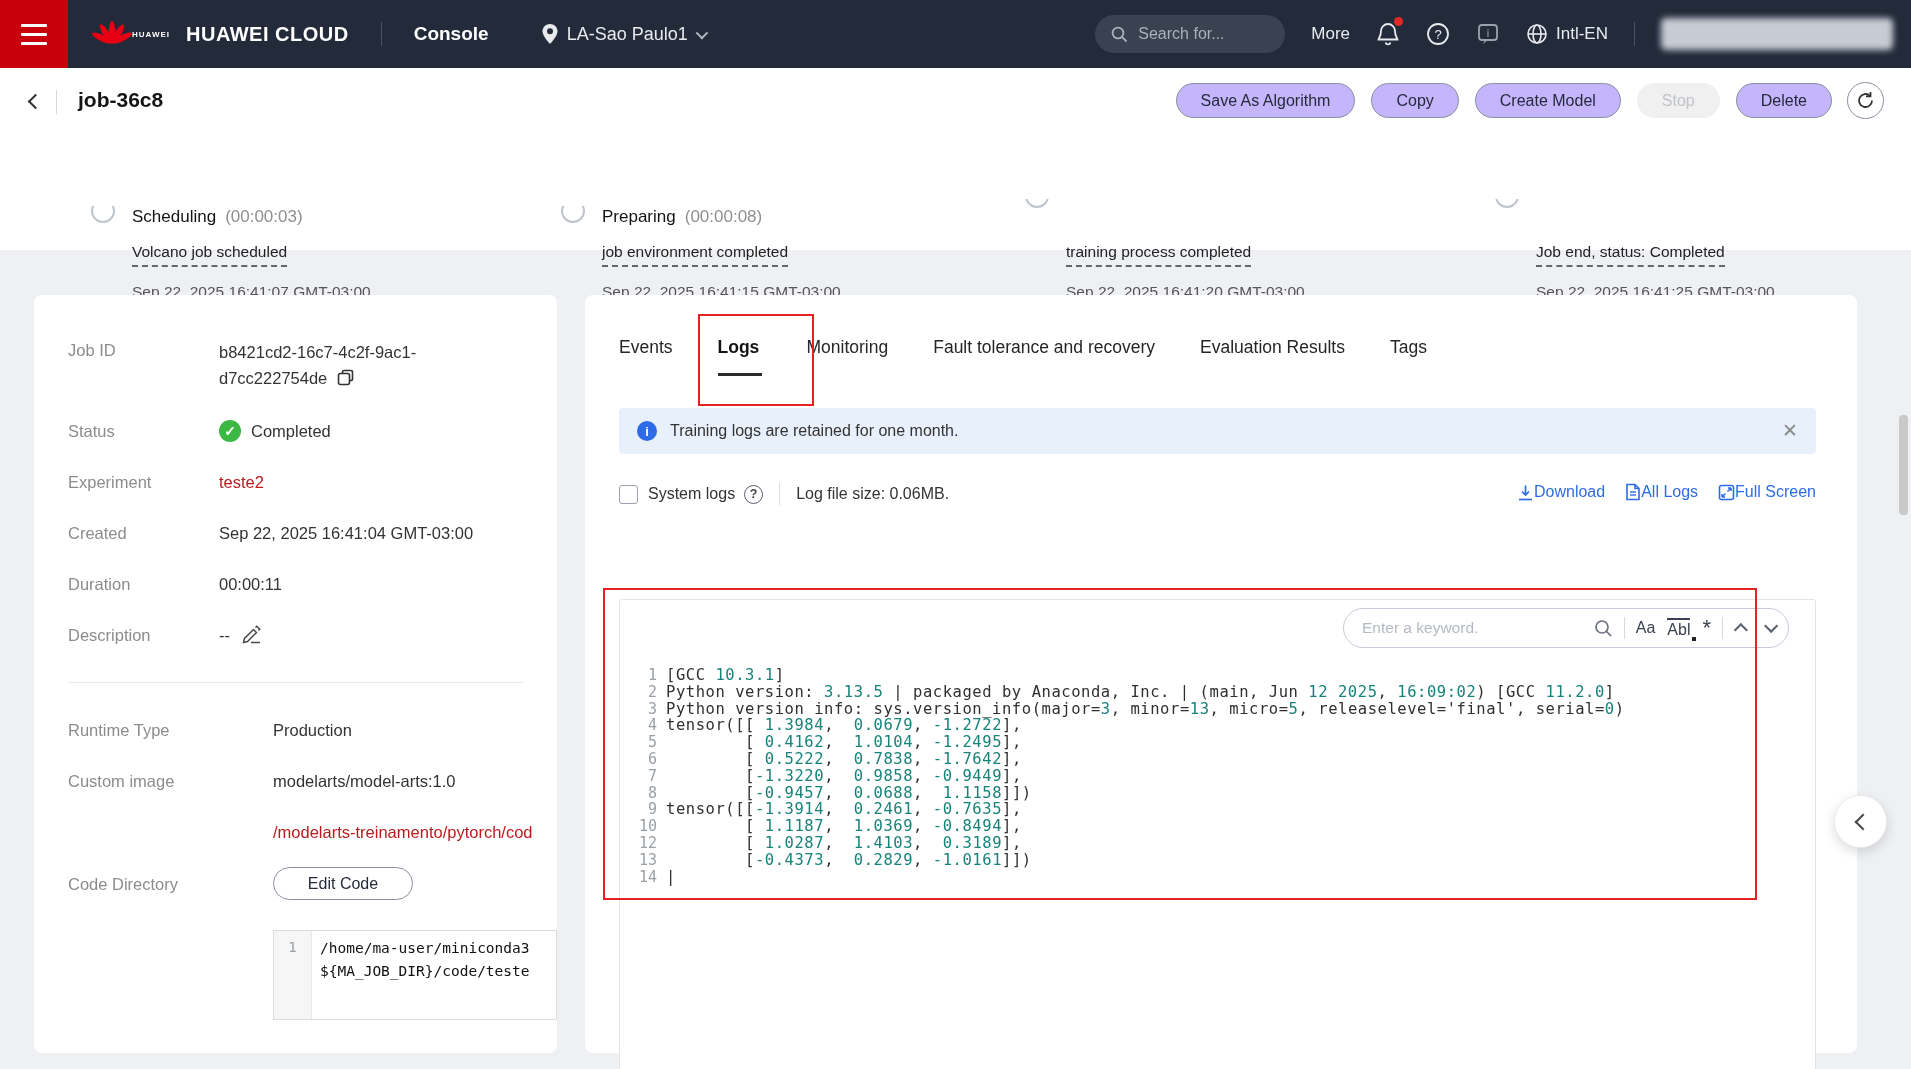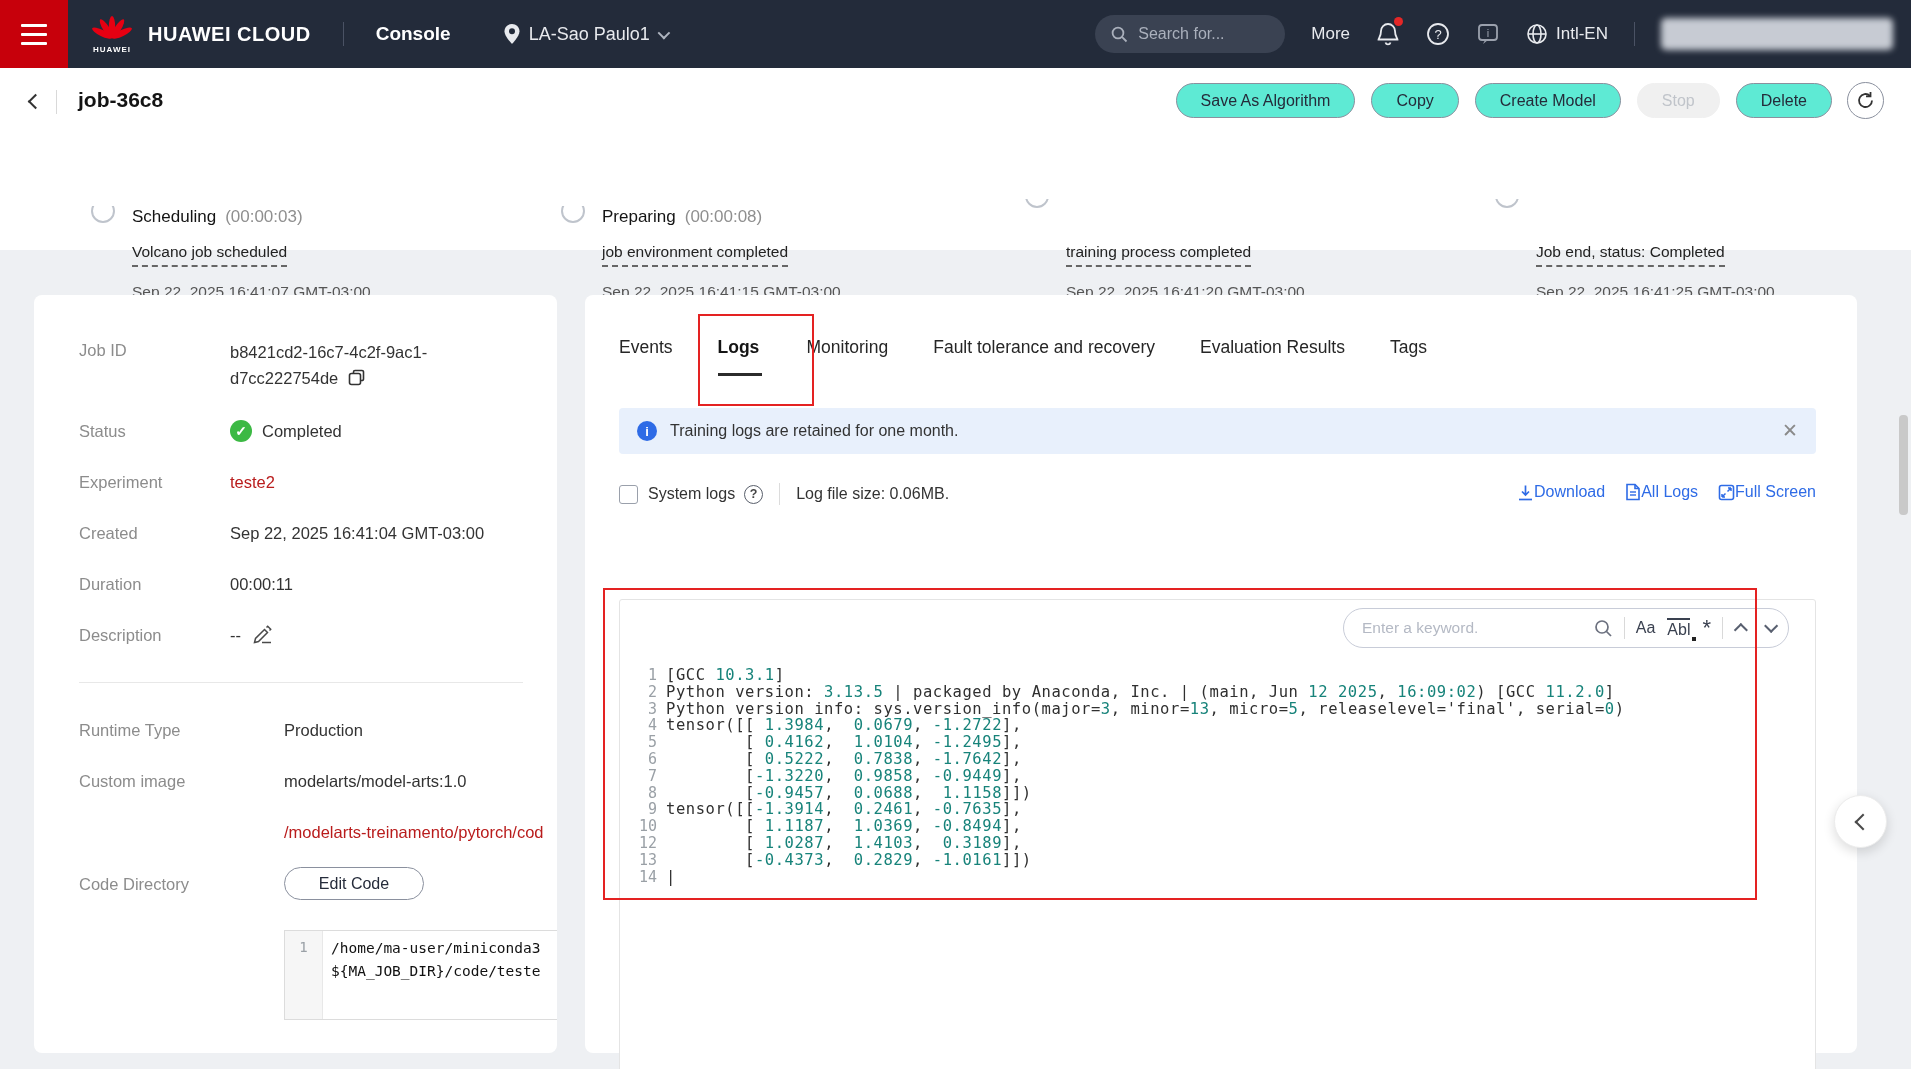--- a/index.html
+++ b/index.html
@@ -5,21 +5,21 @@
   * { margin:0; padding:0; box-sizing:border-box; }
   html,body { width:1911px; height:1069px; overflow:hidden; background:#eef0f3;
     font-family:"Liberation Sans", sans-serif; color:#333; }
 
   
   .topnav { position:absolute; left:0; top:0; width:1911px; height:68px; background:#232b3a; z-index:20; }
   .hamburger { position:absolute; left:0; top:0; width:68px; height:68px; background:#c7000b;
     display:flex; flex-direction:column; justify-content:center; align-items:center; gap:6px; cursor:pointer; }
   .hamburger i { width:26px; height:3px; background:#fff; border-radius:1px; }
   .nav-left { position:absolute; left:92px; top:0; height:68px; display:flex; align-items:center; }
-  .logo-box { display:flex; flex-direction:column; align-items:center; }
+  .logo-box { display:flex; flex-direction:row; align-items:center; }
   .logo-txt { color:#fff; font-size:8px; font-weight:700; letter-spacing:1px; margin-top:1px; }
   .brand { color:#fff; font-size:20px; font-weight:700; letter-spacing:.5px; margin-left:16px; }
   .nav-sep { width:1px; height:24px; background:#4a5264; margin-left:32px; }
   .console { color:#fff; font-size:19px; font-weight:700; margin-left:32px; }
   .region-wrap { display:flex; align-items:center; margin-left:52px; gap:8px; cursor:pointer; }
   .region { color:#e8eaee; font-size:18px; }
   .chev { display:inline-block; width:9px; height:9px; border-right:2px solid #aeb4bf; border-bottom:2px solid #aeb4bf; }
   .chev.down { transform:rotate(45deg) translateY(-2px); }
   .nav-right { position:absolute; right:18px; top:0; height:68px; display:flex; align-items:center; gap:26px; }
   .search-pill { display:flex; align-items:center; gap:10px; width:190px; height:38px; background:#3a4252;
@@ -30,21 +30,21 @@
   .locale { display:flex; align-items:center; gap:8px; color:#e8eaee; font-size:17px; cursor:pointer; }
   .blurred { width:232px; height:32px; background:#c7cbd3; border-radius:5px; filter:blur(3px); }
 
   
   .whitezone { position:absolute; left:0; top:68px; width:1911px; height:182px; background:#fff; }
   .back { position:absolute; left:22px; top:88px; width:26px; height:26px; cursor:pointer; display:flex; align-items:center; justify-content:center; }
   .back span { width:11px; height:11px; border-left:2.5px solid #333; border-bottom:2.5px solid #333; transform:rotate(45deg); }
   .title-sep { position:absolute; left:56px; top:90px; width:1px; height:24px; background:#d9d9d9; }
   .page-title { position:absolute; left:78px; top:88px; font-size:21px; font-weight:700; color:#141414; }
   .toolbar { position:absolute; right:79px; top:83px; display:flex; gap:16px; }
-  .btn { height:35px; padding:0 24px; border:1px solid #8a909e; border-radius:18px; background:#5eead4;
+  .btn { height:35px; padding:0 24px; border:1px solid #8a909e; border-radius:18px; background:#c4b5fd;
     color:#252b3a; font-size:16px; display:flex; align-items:center; cursor:pointer; white-space:nowrap; }
   .btn.disabled { background:#f0f0f0; border-color:#f0f0f0; color:#c0c4ca; cursor:default; }
   .refresh-btn { position:absolute; right:27px; top:82px; width:37px; height:37px; border:1px solid #8a909e;
     border-radius:50%; background:#fff; display:flex; align-items:center; justify-content:center; cursor:pointer; }
 
   
   .tl-item { position:absolute; top:134px; height:116px; }
   .ring-clip { position:absolute; left:0; top:4px; width:30px; height:24px; overflow:hidden; }
   .ring { width:24px; height:24px; border:2.5px solid #bfc4cc; border-radius:50%; margin-top:-7px; }
   .tl-item.small .ring-clip { top:-3px; height:11px; }
@@ -52,21 +52,21 @@
   .tl-stage { position:absolute; left:41px; top:5px; font-size:17px; color:#141414; white-space:nowrap; }
   .tl-dur { color:#8f8f8f; font-size:17px; margin-left:9px; }
   .tl-desc { position:absolute; left:41px; top:41px; font-size:15.5px; color:#222;
     border-bottom:2px dashed #666; padding-bottom:4px; white-space:nowrap; cursor:pointer; }
   .tl-time { position:absolute; left:41px; top:81px; font-size:15.5px; color:#555; white-space:nowrap; }
 
   
   .card { position:absolute; background:#fff; border-radius:8px; top:295px; height:758px; }
   .left-card { left:34px; width:523px; overflow:hidden; }
   .right-card { left:585px; width:1272px; }
-  .lc-inner { padding:44px 0 0 45px; }
+  .lc-inner { padding:44px 0 0 34px; }
   .d-row { display:flex; align-items:flex-start; margin-bottom:29px; font-size:16.5px; line-height:22px; }
   .d-lbl { width:151px; flex:none; color:#8c8c8c; }
   .d-lbl.wide { width:205px; }
   .d-val { color:#333; }
   .jobid-line { line-height:26px; }
   .status-val { display:flex; align-items:center; gap:10px; }
   .check { width:22px; height:22px; border-radius:50%; background:#3cb944; color:#fff; font-size:14px;
     font-weight:700; display:flex; align-items:center; justify-content:center; }
   .link { color:#b91c1c; cursor:pointer; text-decoration:none; }
   .lc-divider { height:1px; background:#e8e8e8; margin:36px 34px 36px 0; }

